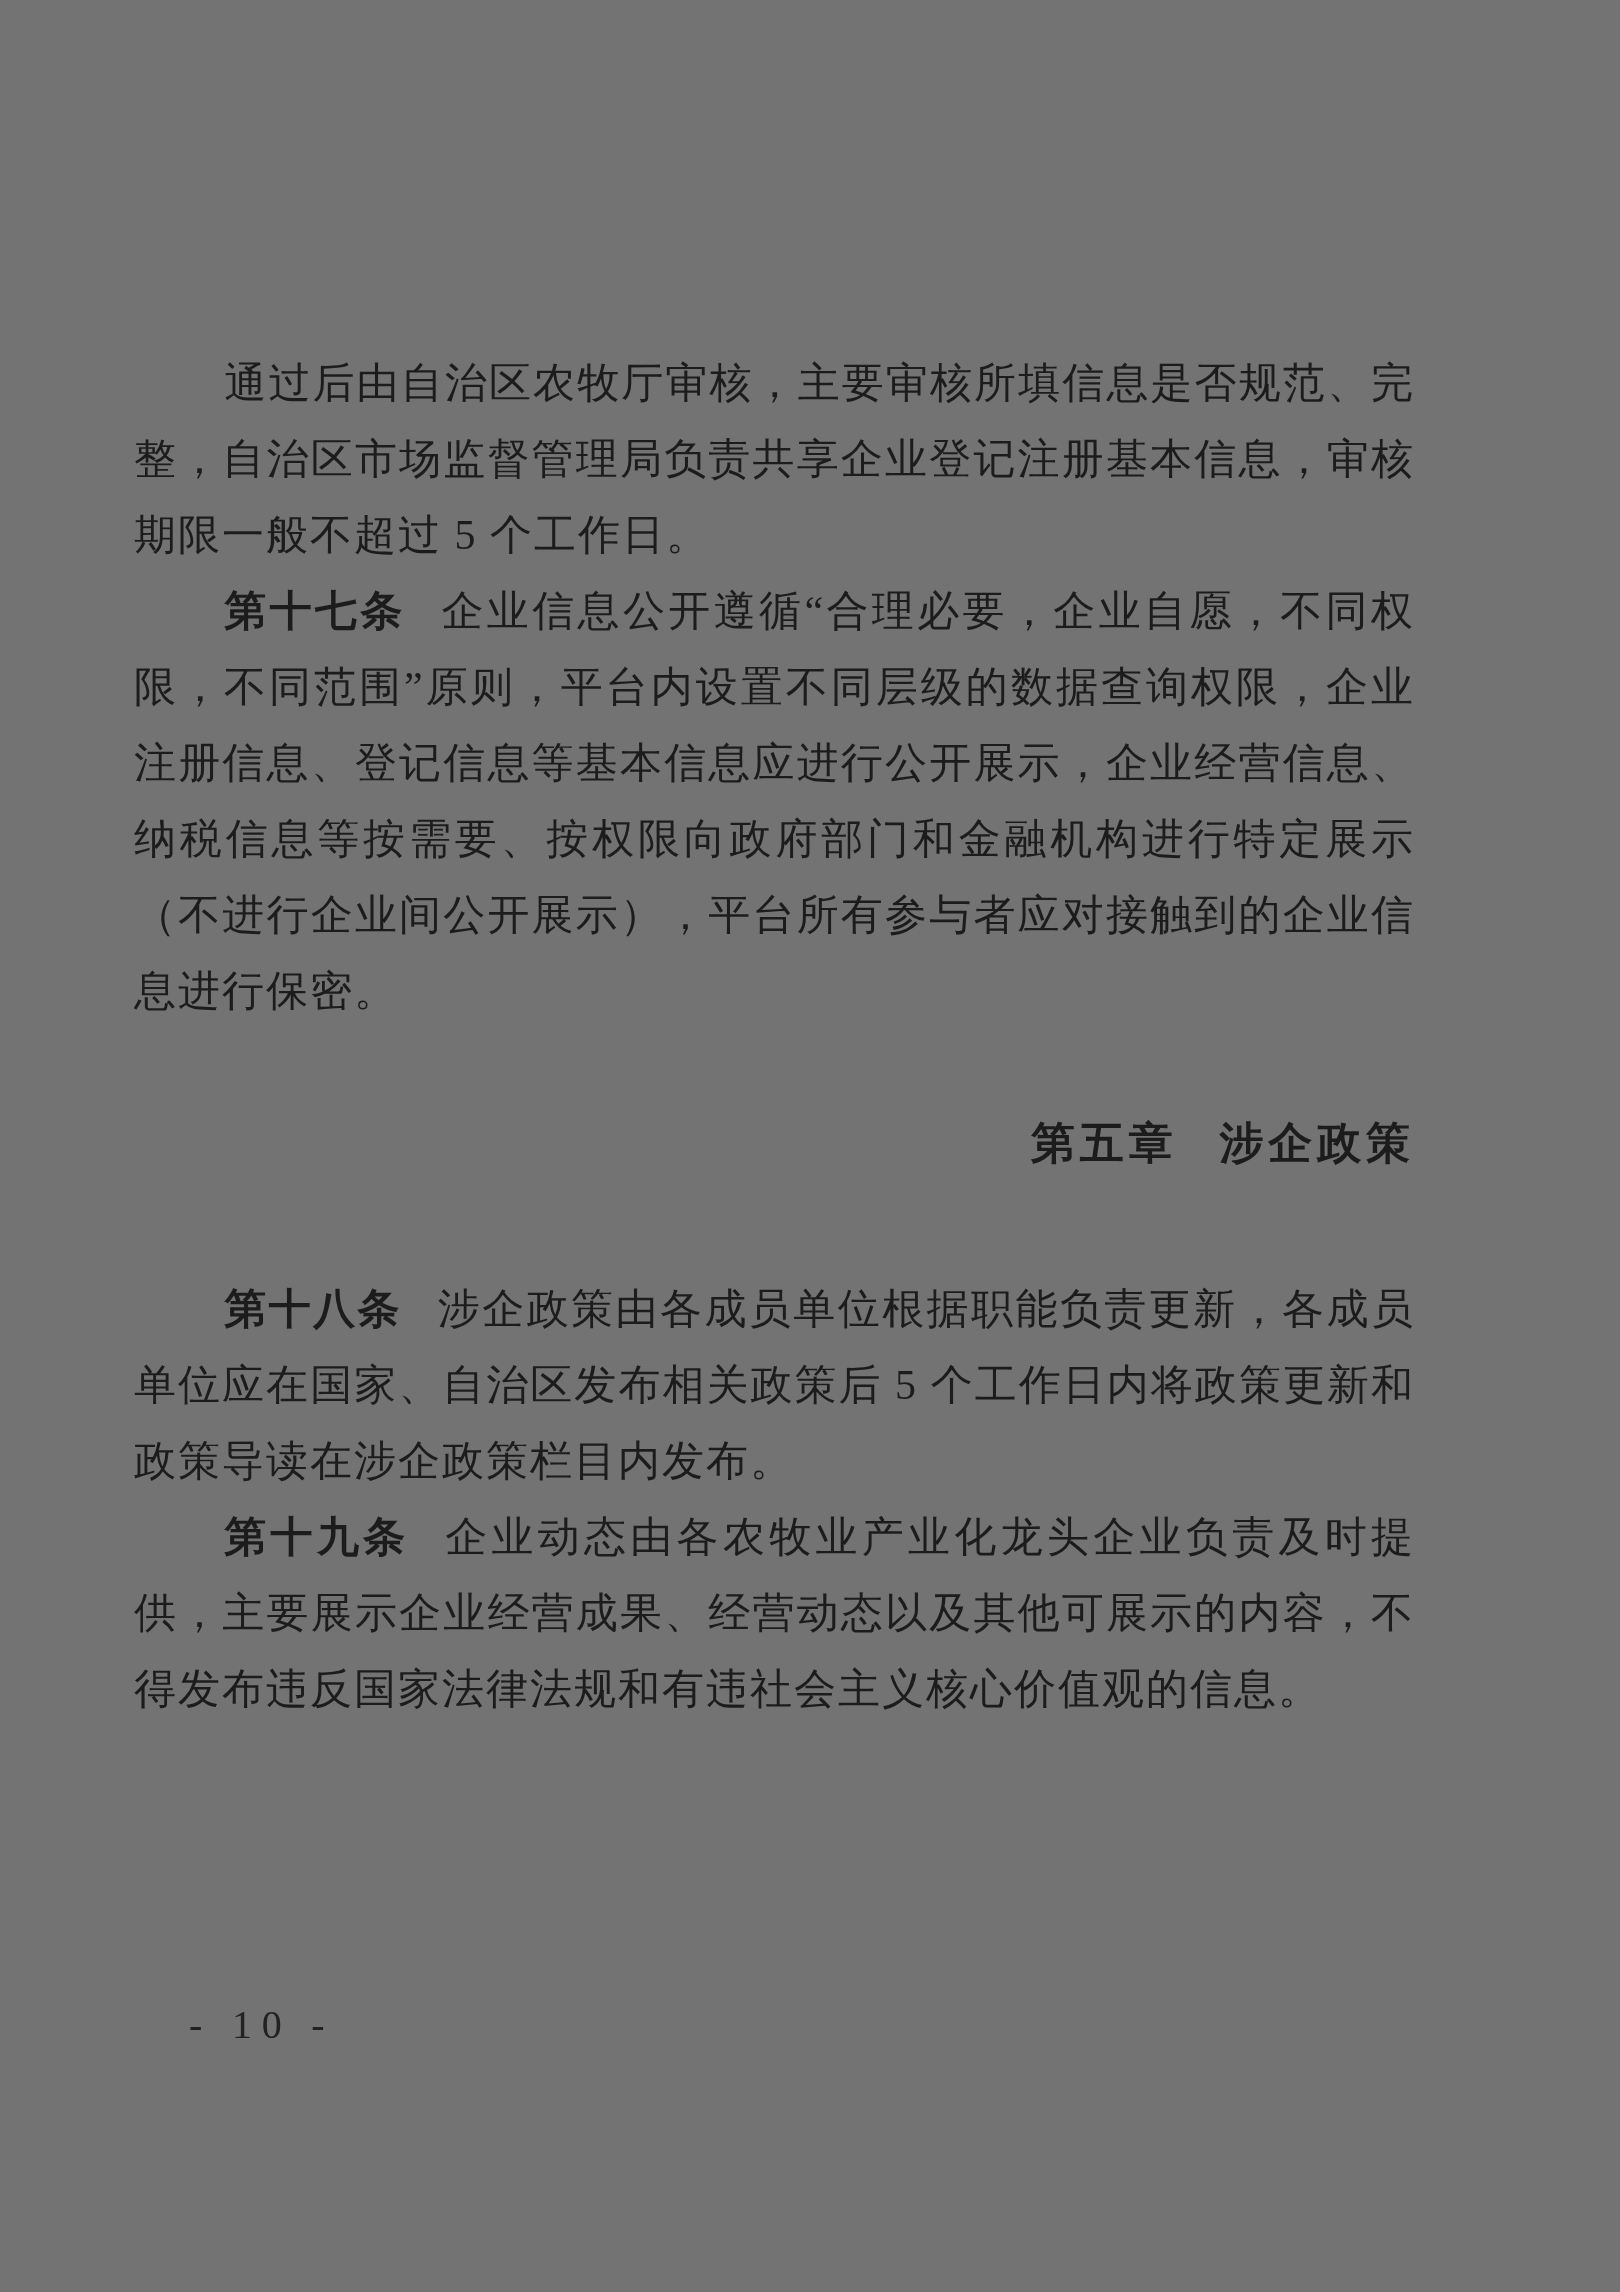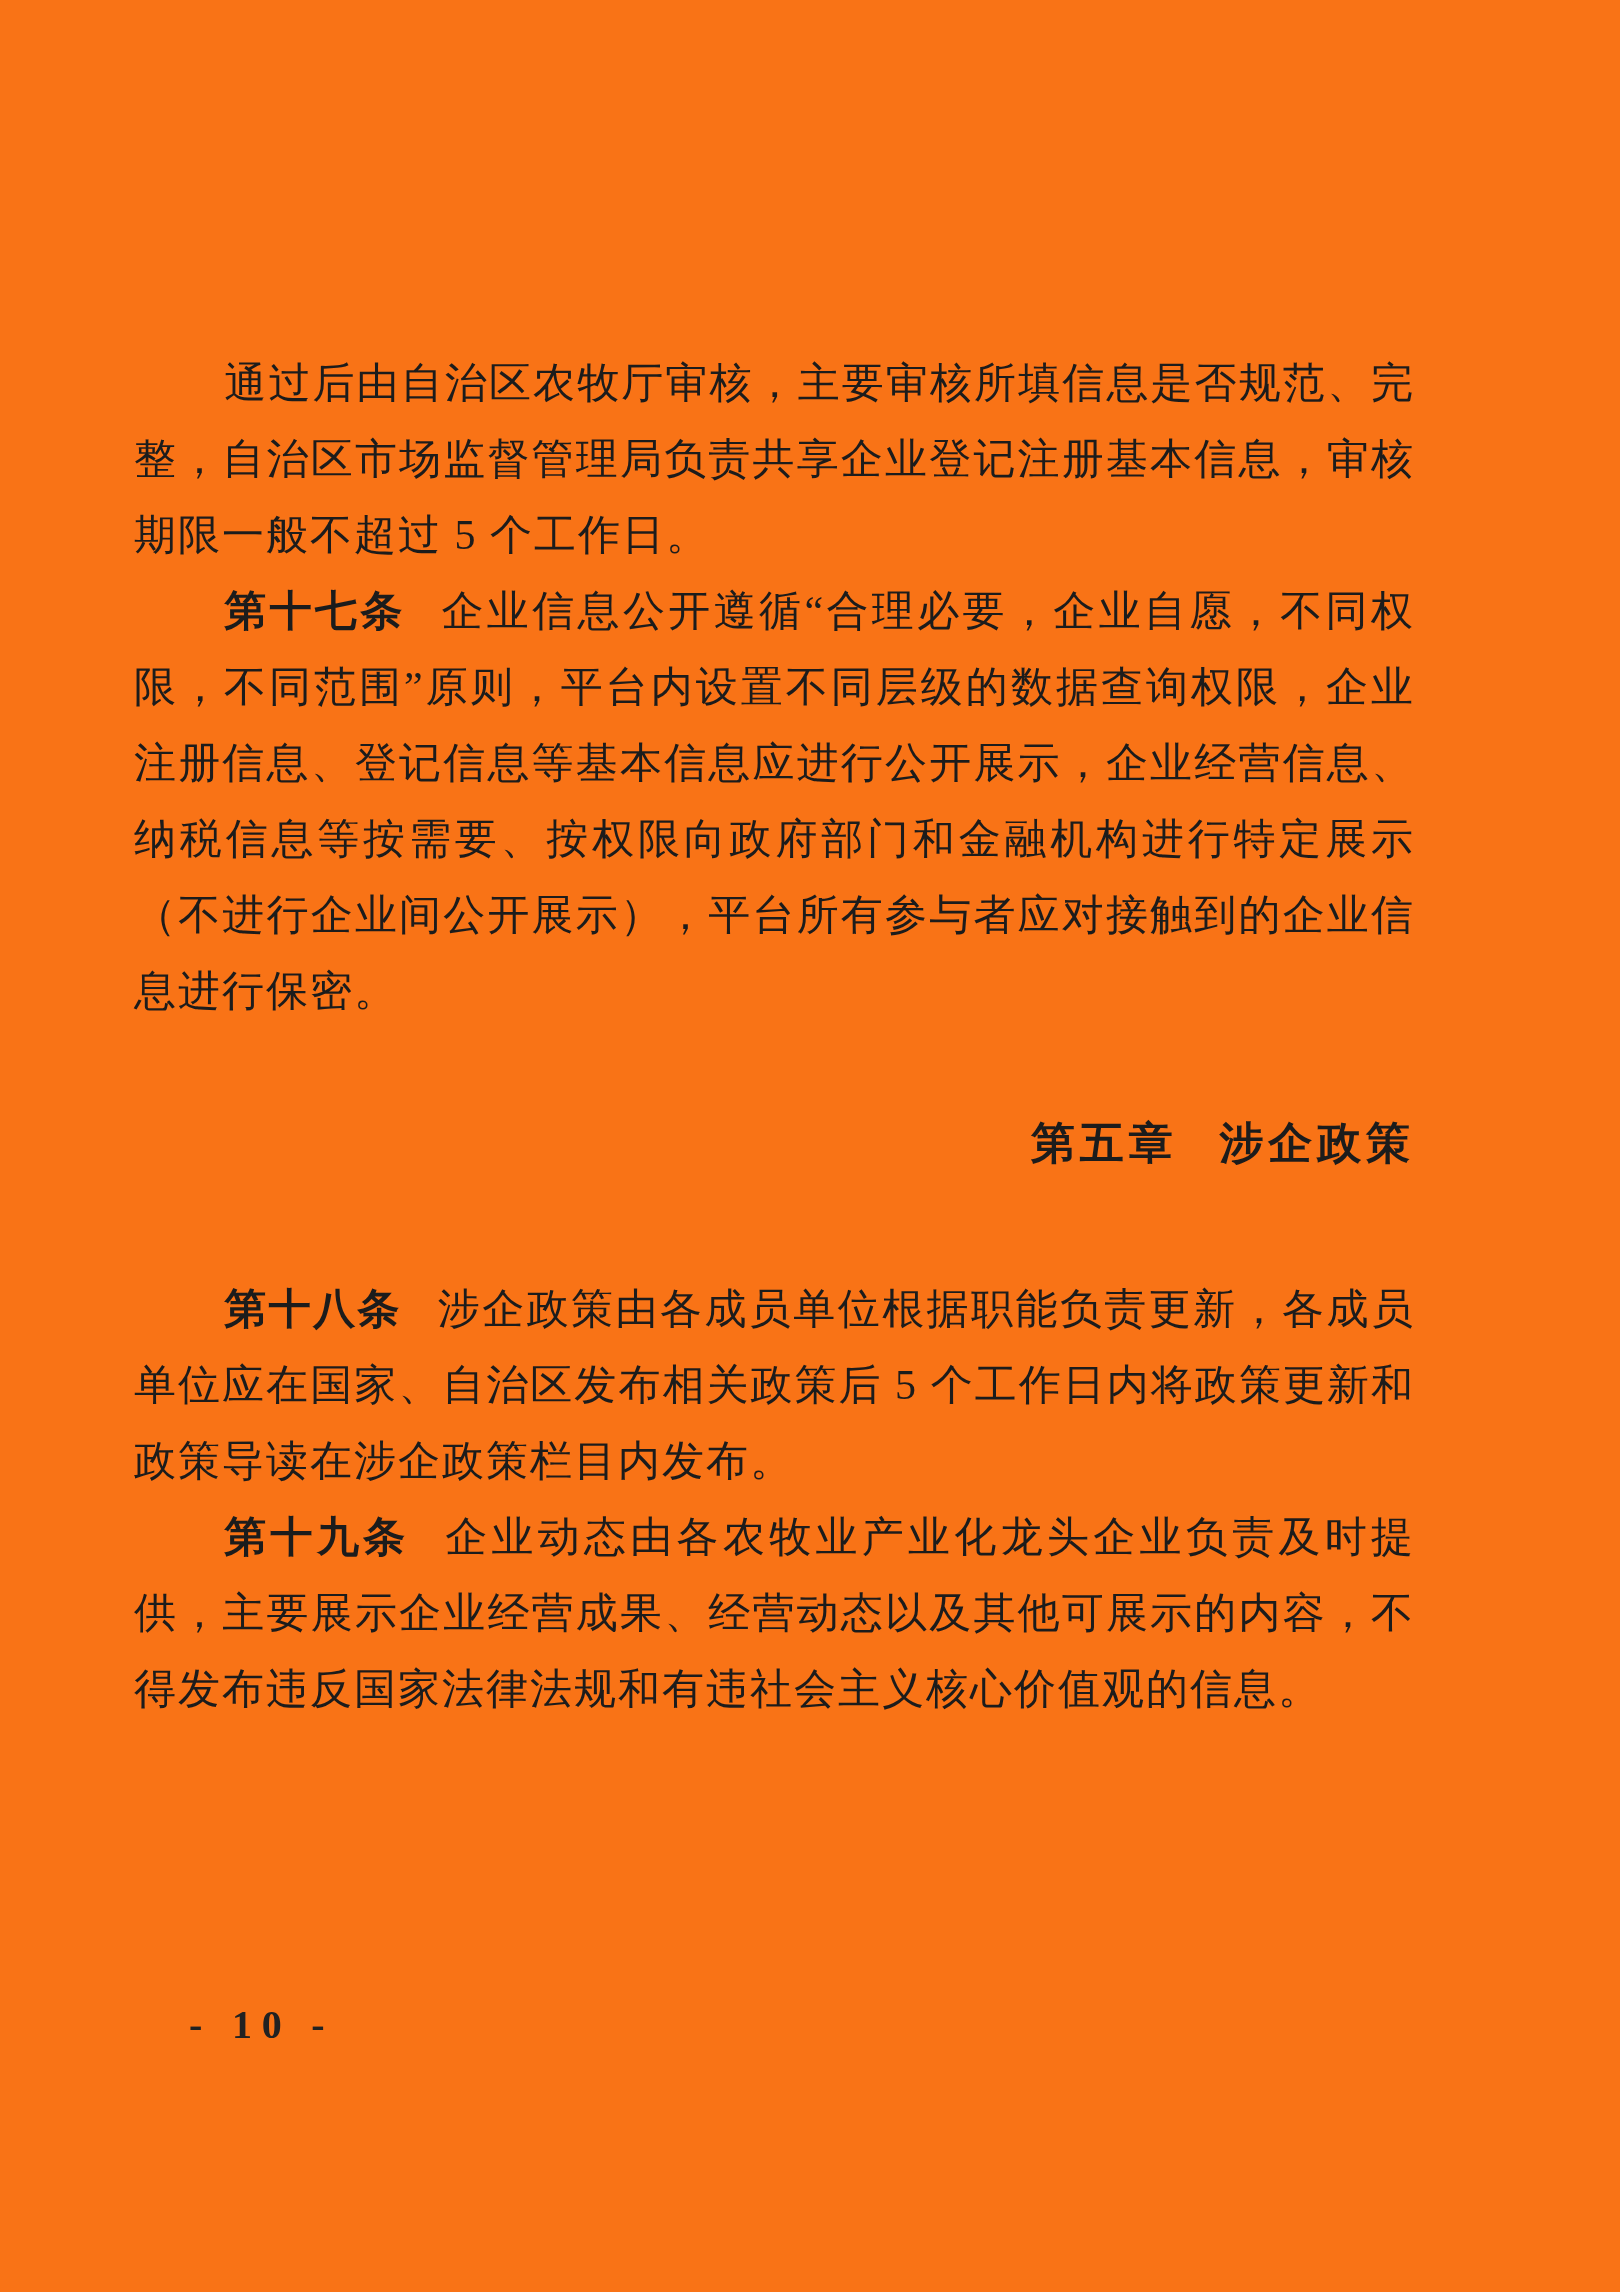--- a/index.html
+++ b/index.html
@@ -5,21 +5,21 @@
   html, body {
     margin: 0;
     padding: 0;
     background: #e8e8e8;
   }
   .page {
     position: relative;
     width: 1620px;
     height: 2293px;
     margin: 0 auto;
-    background: #f97316;
+    background: #737373;
     color: #1c1c1c;
     font-family: "Liberation Serif", "DejaVu Serif", serif;
     overflow: hidden;
   }
   .content {
     position: absolute;
     left: 134px;
     top: 0;
     width: 1281px;
     padding-top: 345px;
@@ -50,21 +50,20 @@
     margin-left: 0.95em;
   }
   .page-number {
     position: absolute;
     left: 189px;
     top: 2001px;
     font-size: 40px;
     letter-spacing: 9.8px;
     color: #222222;
     font-family: "Liberation Serif", "DejaVu Serif", serif;
-    font-weight: bold;
   }
 </style>
 </head>
 <body>
 
 <div class="page">
   <div class="content">
 
     <p class="para">通过后由自治区农牧厅审核，主要审核所填信息是否规范、完整，自治区市场监督管理局负责共享企业登记注册基本信息，审核期限一般不超过 5 个工作日。</p>
 

